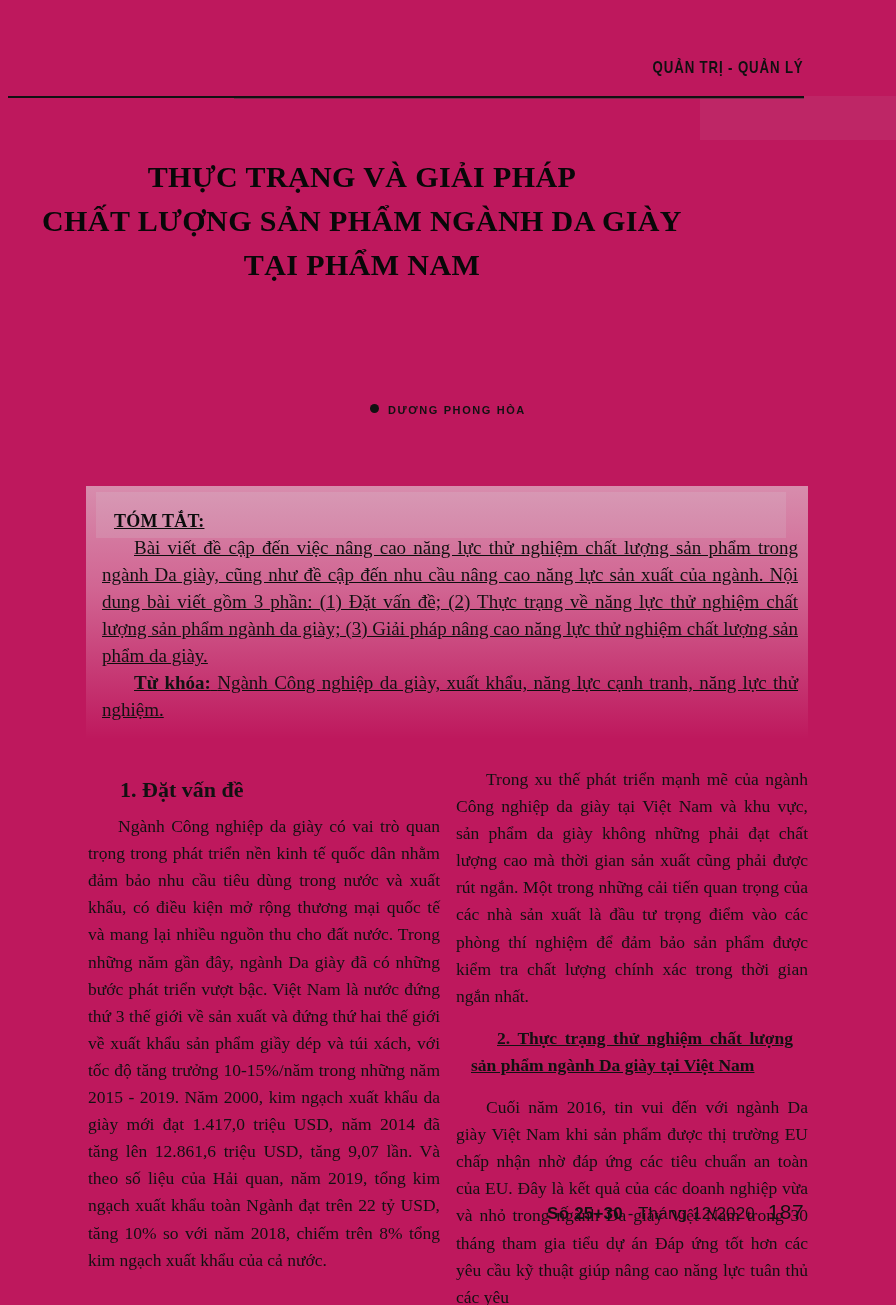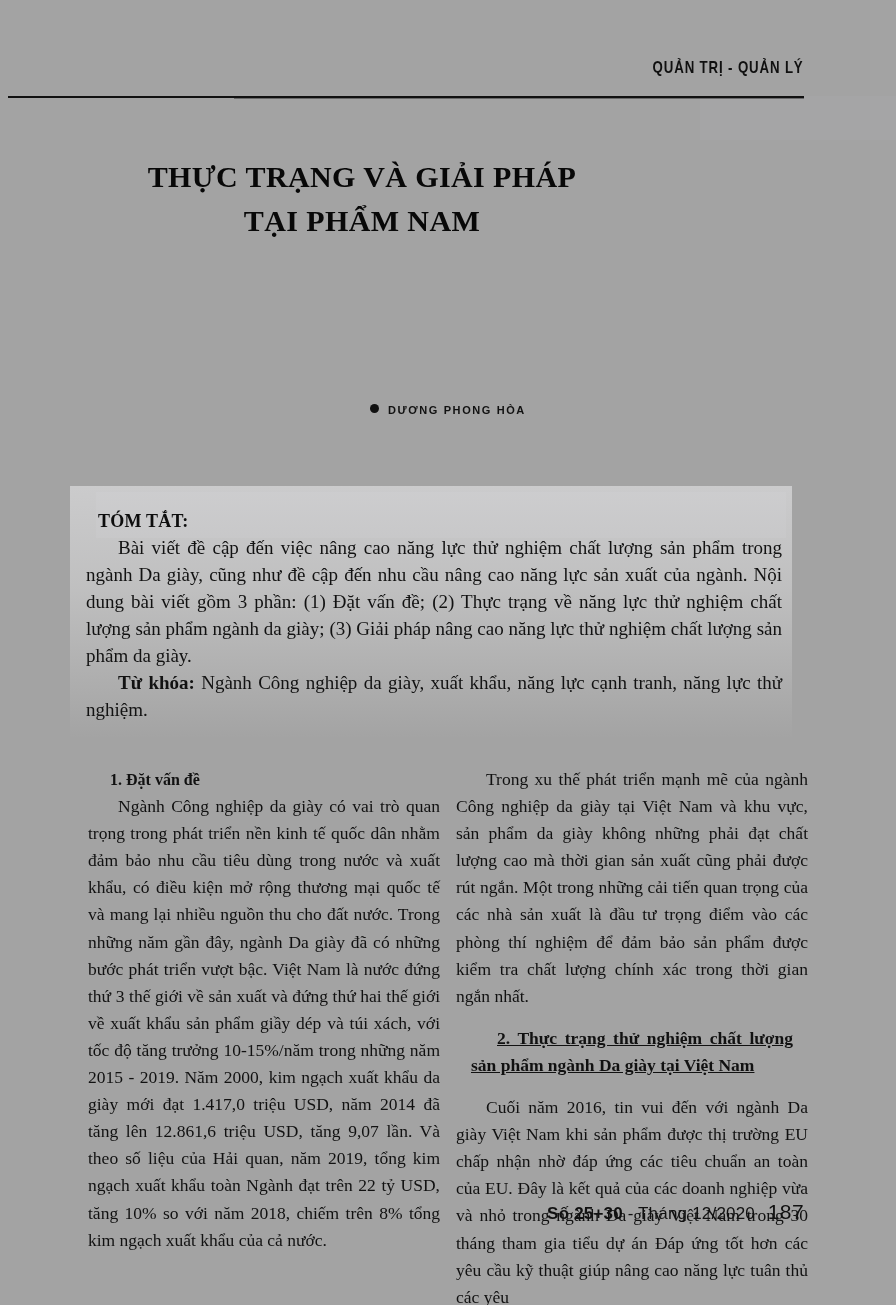--- a/index.html
+++ b/index.html
@@ -13,21 +13,21 @@
     position: relative;
     overflow: hidden;
     font-family: "Liberation Serif", "DejaVu Serif", serif;
     color: #0d0d0d;
     -webkit-font-smoothing: antialiased;
   }
 
   .page {
     position: absolute;
     inset: 0;
-    background: #a3a3a3;
+    background: #be185d;
   }
 
   
   .running-head {
     position: absolute;
     top: 58px;
     right: 92px;
     font-family: "Liberation Sans", "DejaVu Sans", sans-serif;
     font-weight: bold;
     font-size: 17px;
@@ -95,24 +95,25 @@
     border-radius: 50%;
     background: #111111;
     margin-right: 9px;
     vertical-align: 1px;
   }
 
   
   .abstract-box {
     position: absolute;
     top: 486px;
-    left: 70px;
+    left: 86px;
     width: 714px;
     padding: 22px 4px 16px 4px;
     background: linear-gradient(180deg, rgba(236,236,238,.55) 0%, rgba(245,245,246,.35) 40%, rgba(255,255,255,0) 100%);
+    text-decoration: underline;
   }
   .abstract-title {
     font-weight: bold;
     font-size: 18px;
     line-height: 26px;
     letter-spacing: .2px;
     margin-left: 24px;
   }
   .abstract-p {
     font-size: 19px;
@@ -133,24 +134,24 @@
     font-size: 17.5px;
     line-height: 27.1px;
     text-align: justify;
     color: #111111;
   }
   .col-left  { left: 88px; }
   .col-right { left: 456px; }
 
   .sec-head {
     font-weight: bold;
-    font-size: 16px;
+    font-size: 22px;
     line-height: 27.1px;
     text-indent: 22px;
-    margin: 0;
+    margin: 10px;
     text-align: left;
   }
   .sec-head-inline {
     font-weight: bold;
     text-indent: 26px;
     text-align: justify;
     margin: 15px;
     text-decoration: underline;
   }
   .body-p {
@@ -192,20 +193,21 @@
 <div class="page">
 
   <div class="tint" style="left:96px;top:492px;width:690px;height:46px;"></div>
   <div class="tint" style="left:700px;top:96px;width:196px;height:44px;opacity:.5;"></div>
 
   <div class="running-head">QUẢN TRỊ - QUẢN LÝ</div>
   <div class="head-rule"></div>
 
   <div class="title-block">
     <div class="title-line">THỰC TRẠNG VÀ GIẢI PHÁP</div>
+    <div class="title-line">CHẤT LƯỢNG SẢN PHẨM NGÀNH DA GIÀY</div>
     <div class="title-line">TẠI PHẨM NAM</div>
   </div>
 
   <div class="author-line">
     <span class="author-bullet"></span><span>DƯƠNG PHONG HÒA</span>
   </div>
 
   <div class="abstract-box">
     <div class="abstract-title">TÓM TẮT:</div>
     <p class="abstract-p">Bài viết đề cập đến việc nâng cao năng lực thử nghiệm chất lượng sản phẩm trong ngành Da giày, cũng như đề cập đến nhu cầu nâng cao năng lực sản xuất của ngành. Nội dung bài viết gồm 3 phần: (1) Đặt vấn đề; (2) Thực trạng về năng lực thử nghiệm chất lượng sản phẩm ngành da giày; (3) Giải pháp nâng cao năng lực thử nghiệm chất lượng sản phẩm da giày.</p>

